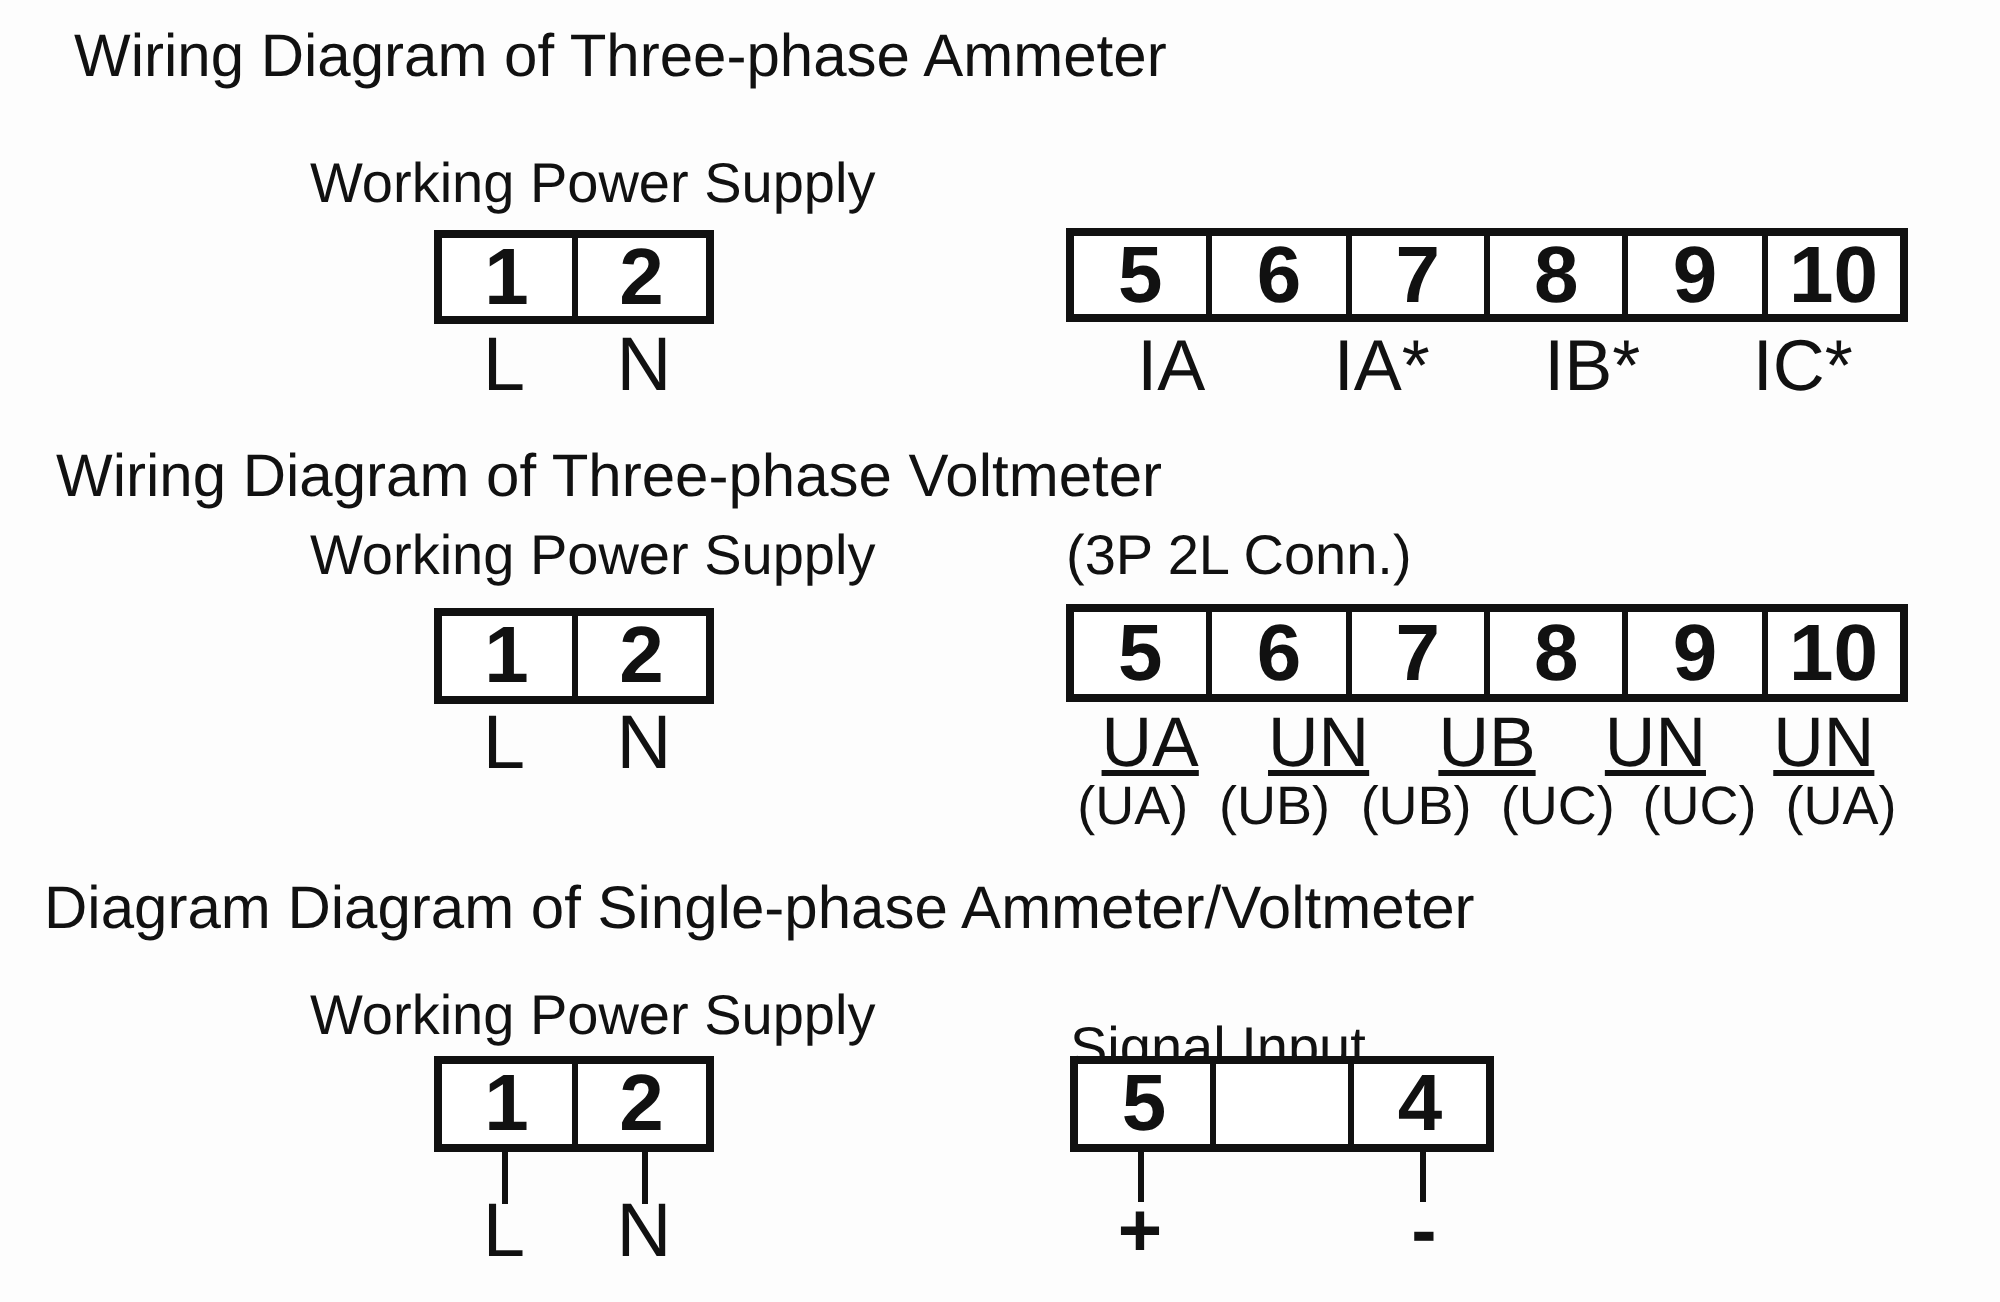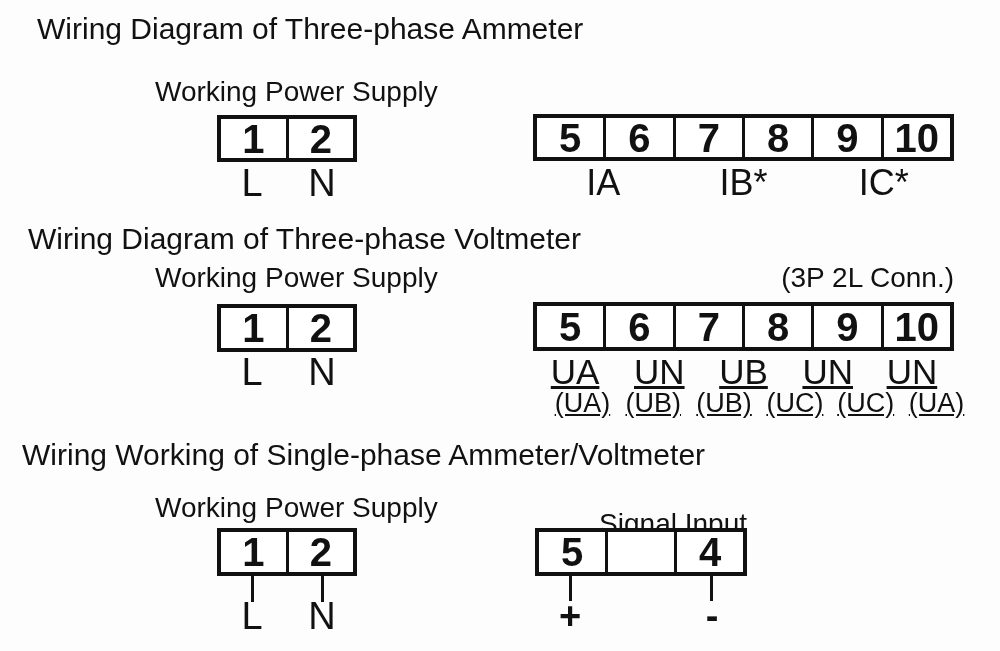--- a/index.html
+++ b/index.html
@@ -25,21 +25,21 @@
     line-height:1.15;
     white-space:nowrap;
     color:var(--ink);
   }
   .block-caption{
     font-size:28px;
     line-height:1.15;
     white-space:nowrap;
     color:var(--ink);
   }
-  .centered{text-align:right;}
+  .centered{text-align:left;}
   
   .tblock{
     display:flex;
     box-sizing:border-box;
     border:4px solid var(--ink);
     background:#ffffff;
   }
   .tcell{
     flex:1;
     display:flex;
@@ -96,20 +96,21 @@
   <div class="abs tblock" style="left:533px; top:114px; width:421px; height:47px;">
     <div class="tcell">5</div>
     <div class="tcell">6</div>
     <div class="tcell">7</div>
     <div class="tcell">8</div>
     <div class="tcell">9</div>
     <div class="tcell">10</div>
   </div>
   <div class="abs trow mid" style="left:533px; top:163px; width:421px; font-size:36px;">
     <div class="tlabel">IA</div>
+    <div class="tlabel">IA*</div>
     <div class="tlabel">IB*</div>
     <div class="tlabel">IC*</div>
   </div>
 
   <div class="abs heading" style="left:16px; top:222px;margin-left:12px;">Wiring Diagram of Three-phase Voltmeter</div>
 
   <div class="abs block-caption" style="left:155px; top:262px;">Working Power Supply</div>
 
   <div class="abs block-caption centered" style="left:533px; top:262px; width:421px;">(3P 2L Conn.)</div>
 
@@ -130,30 +131,30 @@
     <div class="tcell">9</div>
     <div class="tcell">10</div>
   </div>
   <div class="abs trow mid" style="left:533px; top:353px; width:421px;text-decoration:underline;">
     <div class="tlabel">UA</div>
     <div class="tlabel">UN</div>
     <div class="tlabel">UB</div>
     <div class="tlabel">UN</div>
     <div class="tlabel">UN</div>
   </div>
-  <div class="abs trow small" style="left:547px; top:389px; width:425px;text-decoration:underline;">
+  <div class="abs trow small" style="left:531px; top:389px; width:425px;">
     <div class="tlabel">(UA)</div>
     <div class="tlabel">(UB)</div>
     <div class="tlabel">(UB)</div>
     <div class="tlabel">(UC)</div>
     <div class="tlabel">(UC)</div>
     <div class="tlabel">(UA)</div>
   </div>
 
-  <div class="abs heading" style="left:22px; top:438px;">Wiring Working of Single-phase Ammeter/Voltmeter</div>
+  <div class="abs heading" style="left:22px; top:438px;">Diagram Diagram of Single-phase Ammeter/Voltmeter</div>
 
   <div class="abs block-caption" style="left:155px; top:492px;">Working Power Supply</div>
 
   <div class="abs block-caption centered" style="left:535px; top:508px; width:212px;">Signal Input</div>
 
   <div class="abs tblock" style="left:217px; top:528px; width:140px; height:48px;">
     <div class="tcell">1</div>
     <div class="tcell">2</div>
   </div>
   <div class="abs leadline" style="left:251px; top:576px; height:26px;"></div>

